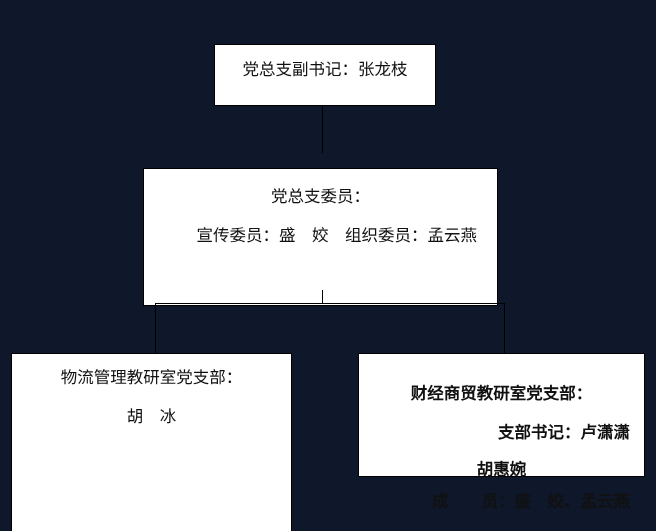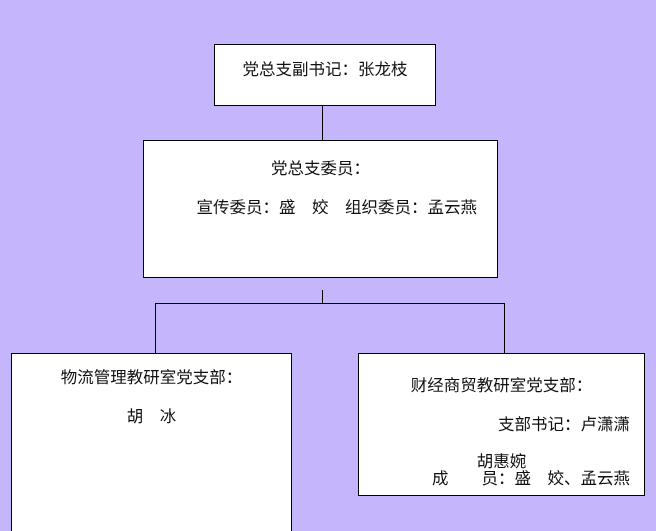--- a/index.html
+++ b/index.html
@@ -9,21 +9,21 @@
     background: #ffffff;
   }
   body {
     font-family: "Liberation Serif", "DejaVu Serif", serif;
     color: #000000;
   }
   #org-chart {
     position: relative;
     width: 656px;
     height: 531px;
-    background: #c4b5fd;
+    background: #0f172a;
     overflow: hidden;
   }
   .node-box {
     position: absolute;
     box-sizing: border-box;
     border: 1.4px solid #000000;
     background: #ffffff;
     font-size: 16.5px;
     line-height: 1.0;
     color: #111111;
@@ -49,45 +49,46 @@
     display: flex;
     align-items: flex-start;
     justify-content: center;
   }
   #box-vice-secretary .node-title {
     margin-top: 17px;
   }
 
   #box-committee {
     left: 143px;
-    top: 140px;
+    top: 168px;
     width: 355px;
     height: 138px;
     padding: 20px 20px 0 20px;
   }
   #box-committee .node-title { margin-bottom: 22px; }
   #box-committee .node-line { margin-bottom: 22px; padding-left: 18px; }
 
   #box-branch-left {
     left: 11px;
     top: 353px;
     width: 281px;
     height: 200px;
     padding: 16px 14px 16px 14px;
   }
   #box-branch-right {
     left: 358px;
     top: 353px;
     width: 287px;
-    height: 143px;
-    padding: 24px 14px 0 14px;
+    height: 124px;
+    padding: 32px 14px 0 14px;
+    font-weight: bold;
   }
   .branch .node-title { margin-bottom: 22px; }
   .branch .node-line { margin-bottom: 21px; }
-  .branch .node-line.indent { margin-bottom: 0; }
+  .branch .node-line.indent { margin-bottom: 15px; }
 
   
   .connector {
     position: absolute;
     background: #000000;
   }
   .v-line { width: 1.4px; }
   .h-line { height: 1.4px; }
 
   #conn-top-vertical   { left: 322px; top: 106px; height: 47px; }

